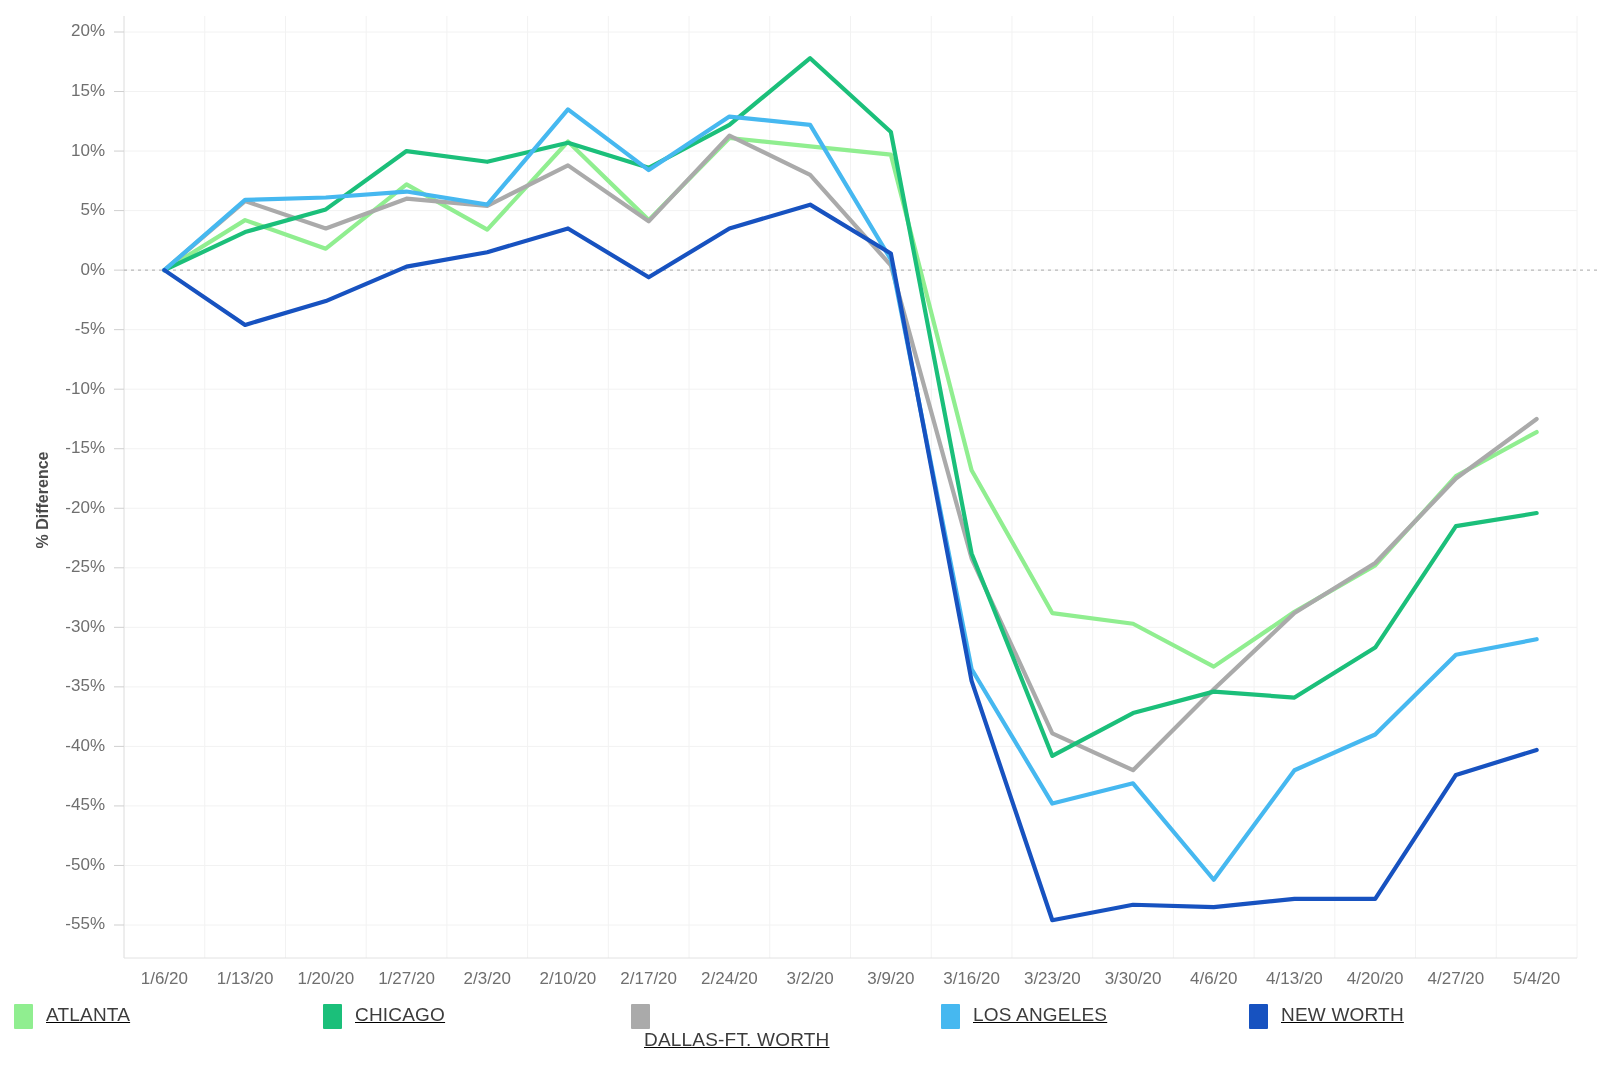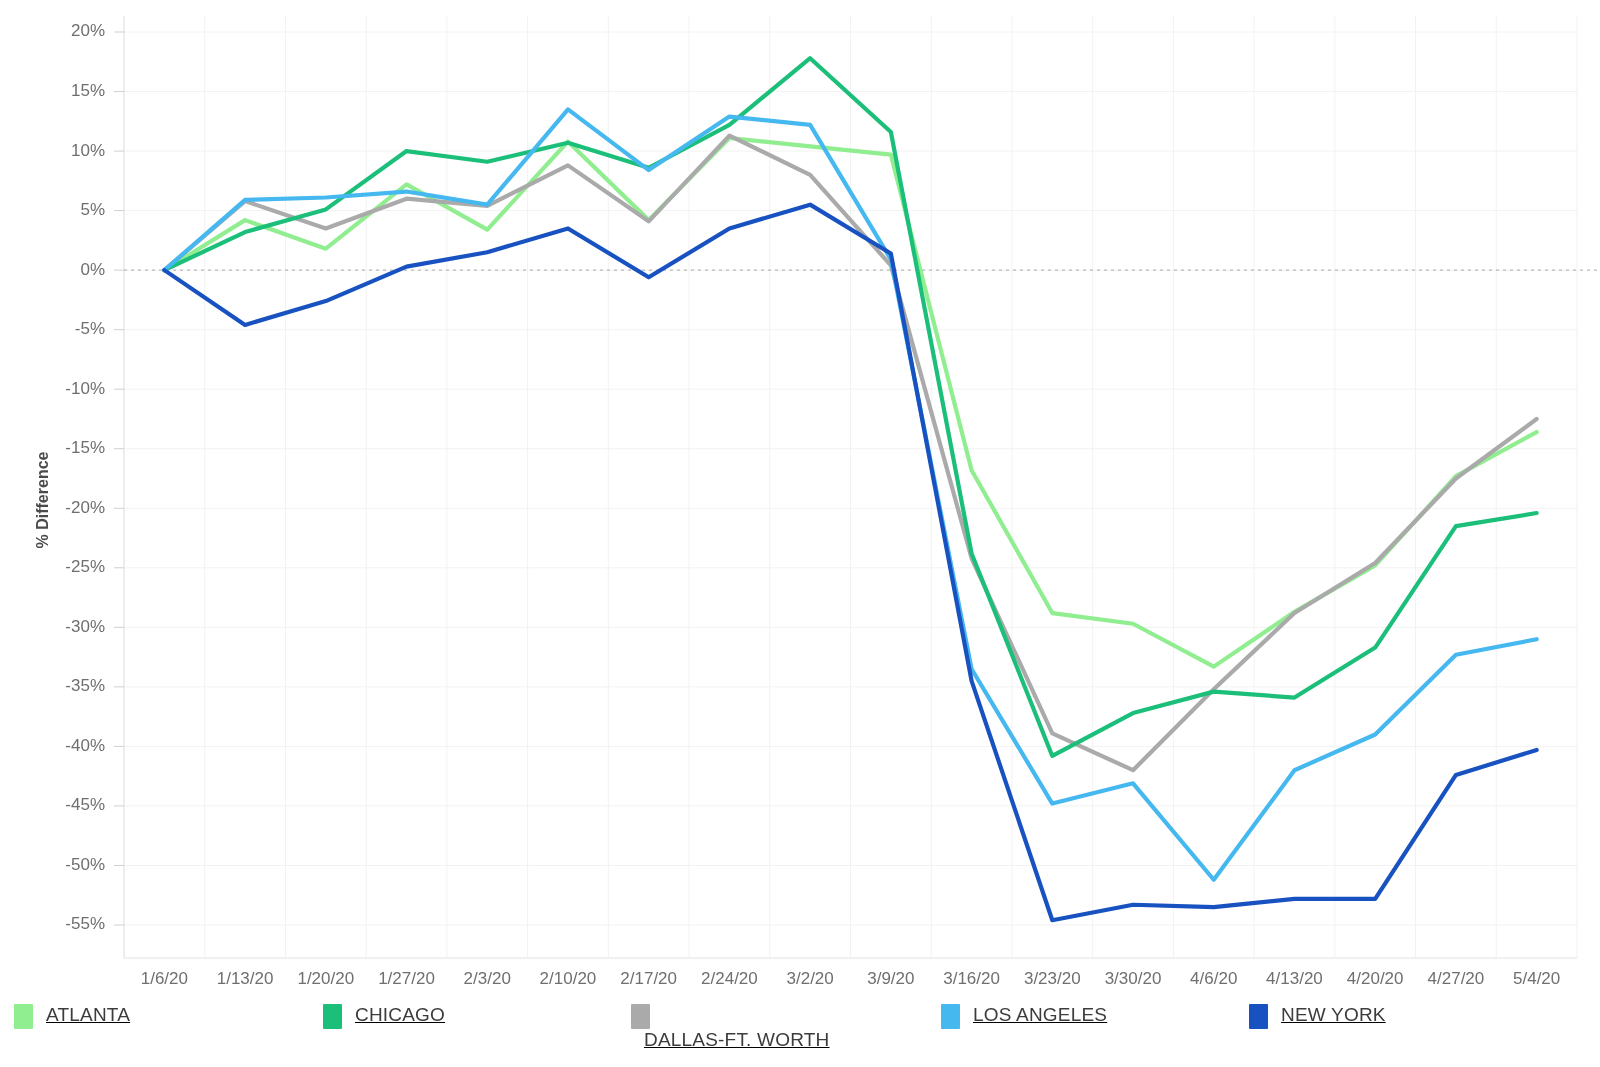--- a/index.html
+++ b/index.html
@@ -245,17 +245,17 @@
       <div class="legend-item">
         <span class="legend-swatch" style="background: rgb(170, 170, 170);"></span>
         <span class="legend-label">DALLAS-FT. WORTH</span>
       </div>
       <div class="legend-item">
         <span class="legend-swatch" style="background: rgb(70, 184, 240);"></span>
         <span class="legend-label">LOS ANGELES</span>
       </div>
       <div class="legend-item">
         <span class="legend-swatch" style="background: rgb(23, 82, 192);"></span>
-        <span class="legend-label">NEW YORK</span>
+        <span class="legend-label">NEW WORTH</span>
       </div>
     </div>
 
 </div>
 
 </body></html>

